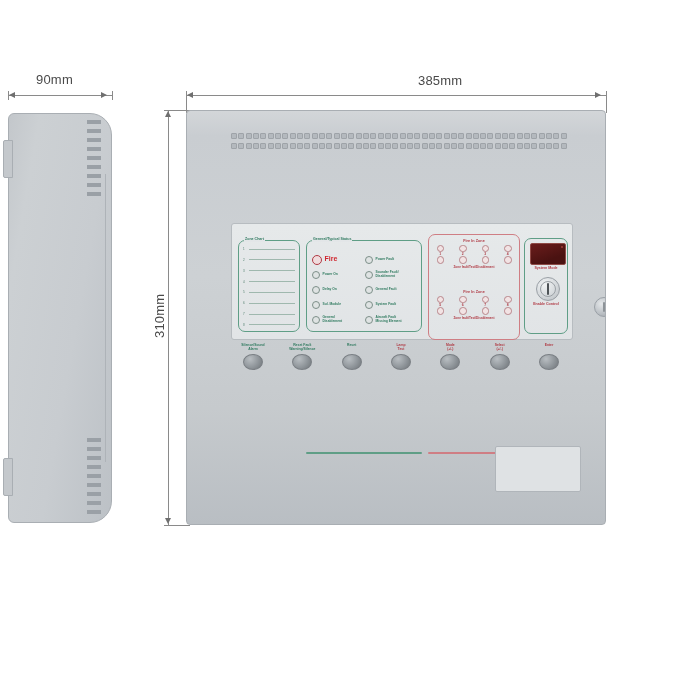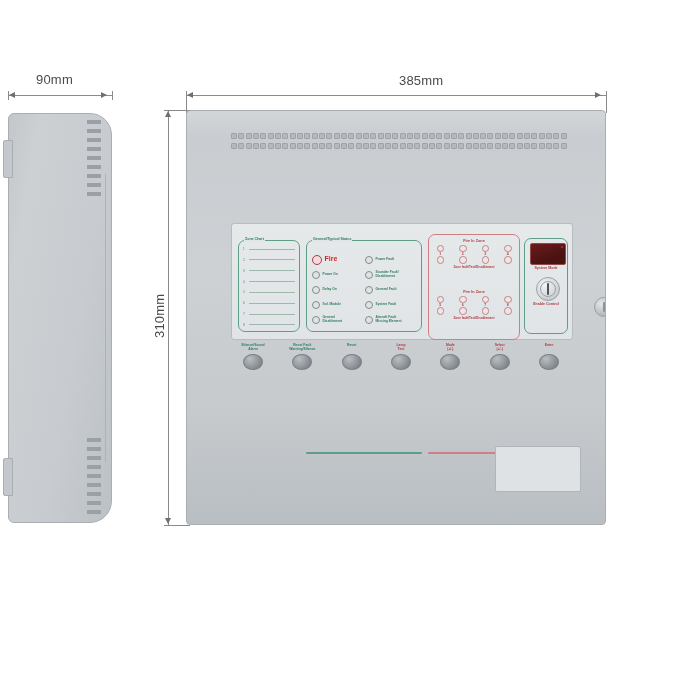--- a/index.html
+++ b/index.html
@@ -213,21 +213,21 @@
 
 <div id="stage">
 
   <div class="dim-label" id="lbl-depth" style="left:36px;top:72px;">90mm</div>
   <div class="dim-line h" style="left:8px;top:95px;width:104px;"></div>
   <div class="tick v" style="left:8px;top:91px;"></div>
   <div class="tick v" style="left:112px;top:91px;"></div>
   <div class="arrowL" style="left:9px;top:92px;"></div>
   <div class="arrowR" style="left:101px;top:92px;"></div>
 
-  <div class="dim-label" id="lbl-width" style="left:399px;top:73px;">385mm</div>
+  <div class="dim-label" id="lbl-width" style="left:418px;top:73px;">385mm</div>
   <div class="dim-line h" style="left:186px;top:95px;width:420px;"></div>
   <div class="tick v" style="left:186px;top:91px;"></div>
   <div class="tick v" style="left:606px;top:91px;"></div>
   <div class="arrowL" style="left:187px;top:92px;"></div>
   <div class="arrowR" style="left:595px;top:92px;"></div>
   <div class="dim-line v" style="left:186px;top:95px;height:18px;"></div>
   <div class="dim-line v" style="left:606px;top:95px;height:18px;"></div>
 
   <div class="dim-label vert" id="lbl-height" style="left:152px;top:338px;">310mm</div>
   <div class="dim-line v" style="left:168px;top:110px;height:415px;"></div>

